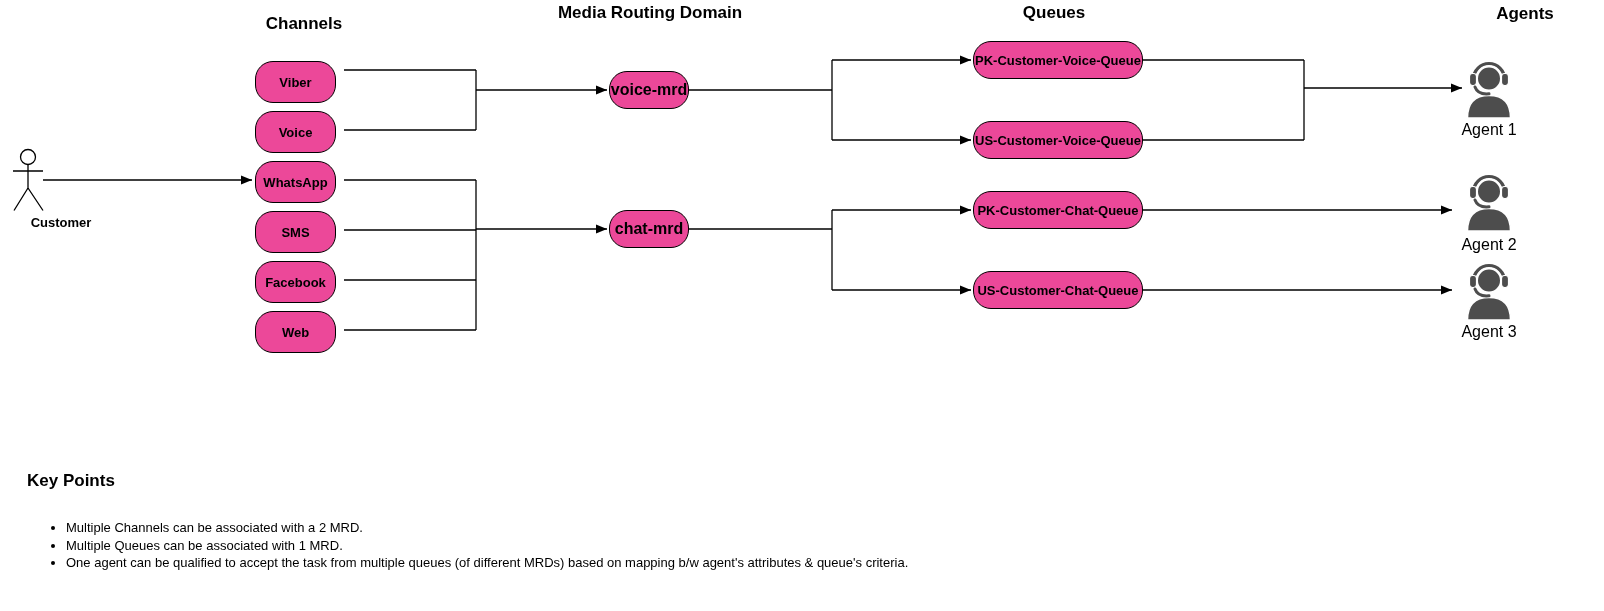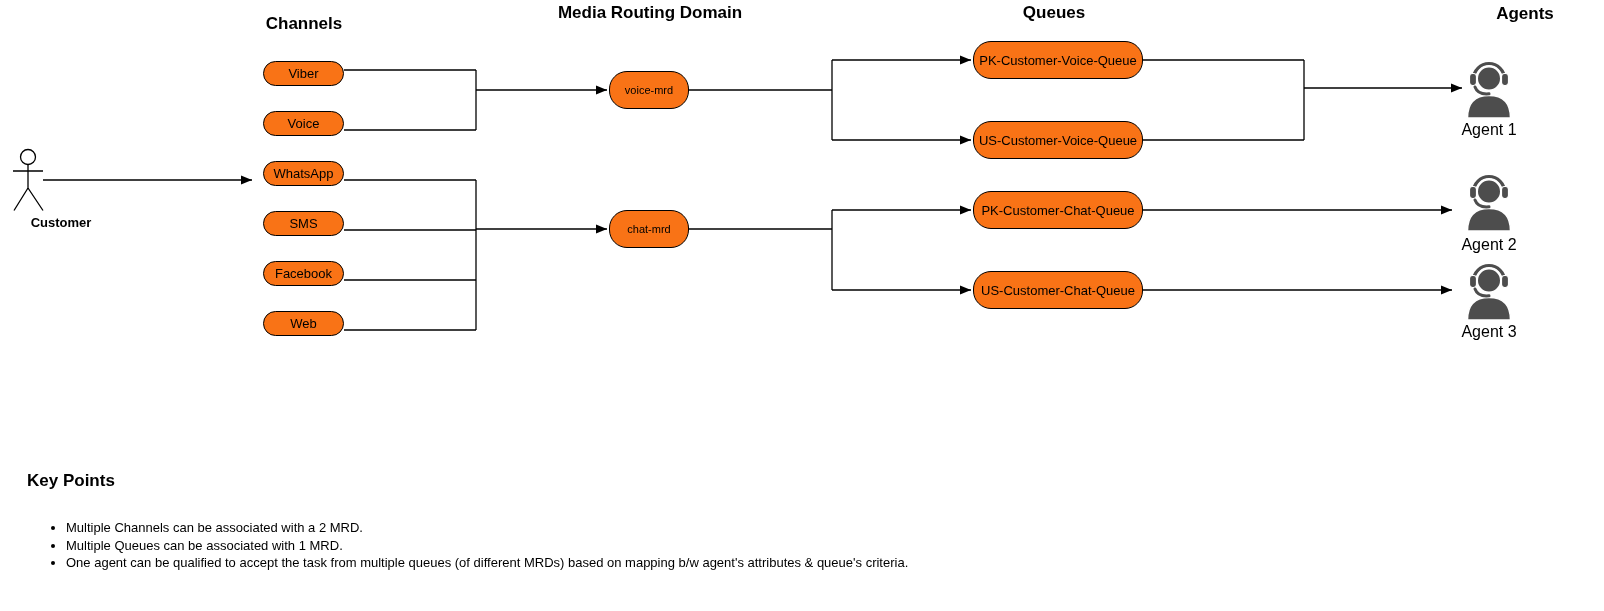--- a/index.html
+++ b/index.html
@@ -19,32 +19,33 @@
   }
   .hd {
     position: absolute;
     font-weight: bold;
     font-size: 17px;
     transform: translateX(-50%);
     white-space: nowrap;
   }
   .node {
     position: absolute;
-    background: #f97316;
+    background: #ec4899;
     border: 1px solid #000000;
     border-radius: 18px;
     display: flex;
     align-items: center;
     justify-content: center;
     font-size: 13px;
     white-space: nowrap;
     box-sizing: border-box;
+    font-weight: bold;
   }
-  .chan { left: 263px; width: 81px;  height: 25px; }
-  .mrd  { left: 609px; width: 80px;  height: 38px; font-size: 11px; }
+  .chan { left: 255px; width: 81px;  height: 42px; }
+  .mrd  { left: 609px; width: 80px;  height: 38px; font-size: 16px; }
   .q    { left: 973px; width: 170px; height: 38px; }
   .agent-svg {
     position: absolute;
     left: 1465px;
     width: 48px; height: 58px;
   }
   .agent-label {
     position: absolute;
     left: 1489px;
     transform: translateX(-50%);

